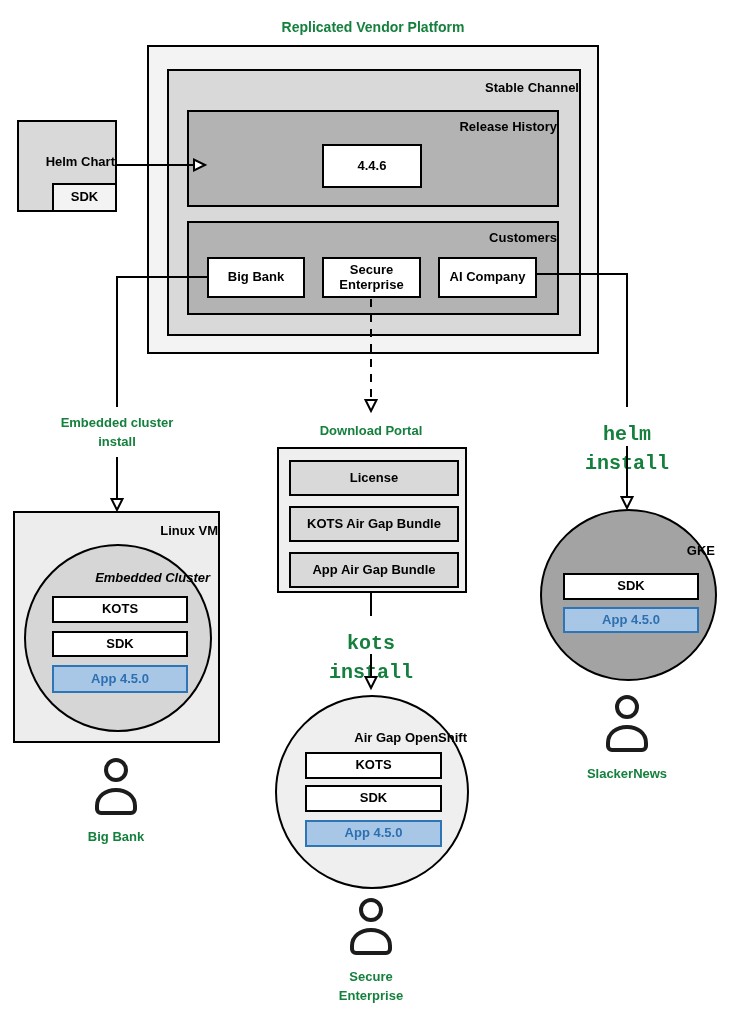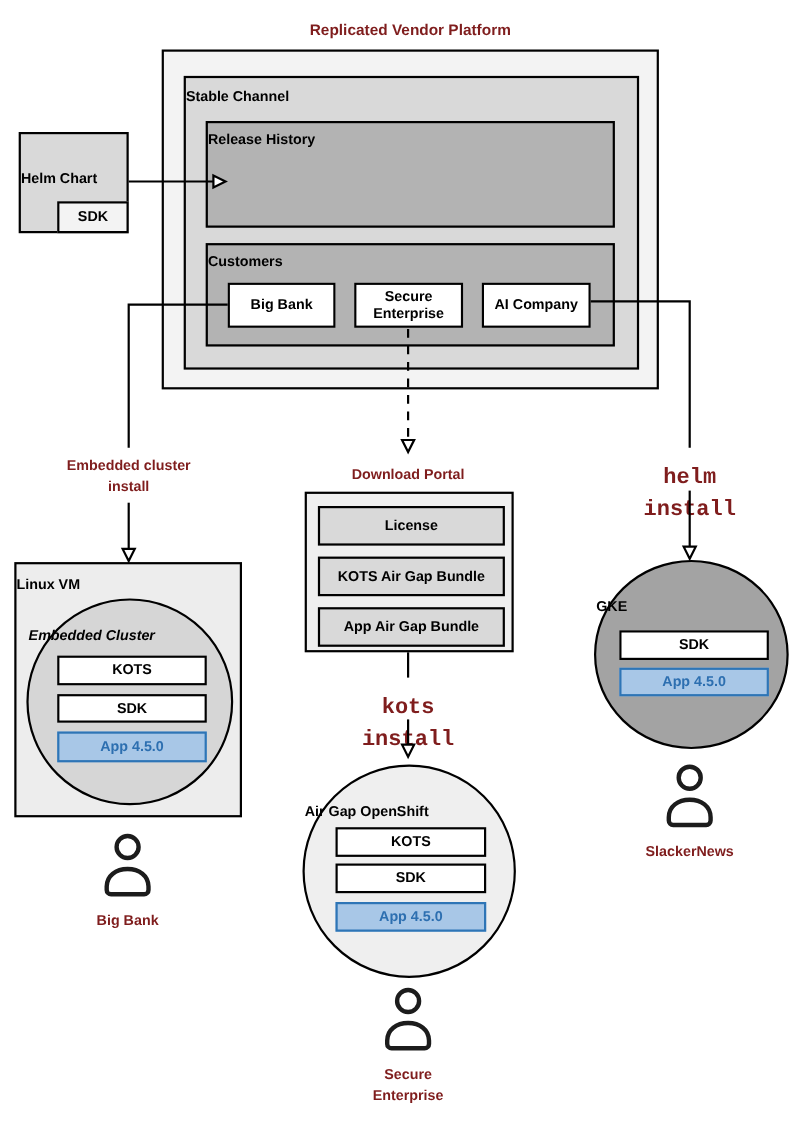--- a/index.html
+++ b/index.html
@@ -4,44 +4,45 @@
 <style>
   html,body{margin:0;padding:0;background:#fff;}
   #stage{position:relative;width:734px;height:1026px;background:#fff;
          font-family:"Liberation Sans",sans-serif;overflow:hidden;}
   .abs{position:absolute;box-sizing:border-box;}
   .box{border:2px solid #000;}
   .cbox{display:flex;align-items:center;justify-content:center;text-align:center;
         font-weight:bold;font-size:13px;color:#000;line-height:1.15;background:#fff;}
   .hl{background:var(--hl-fill,#a8c7e7);border-color:var(--hl-border,#2e75b6);
       color:var(--hl-text,#2e75b6);}
-  .lbl{position:absolute;left:0;right:0;text-align:left;font-weight:bold;
+  .lbl{position:absolute;left:0;right:0;text-align:right;font-weight:bold;
        font-size:13px;color:#000;line-height:1.3;}
   .freelbl{position:absolute;text-align:center;font-weight:bold;font-size:13px;
-       color:#7f1d1d;line-height:1.45;}
+       color:#15803d;line-height:1.45;}
   .mono{font-family:"Liberation Mono","DejaVu Sans Mono",monospace;font-weight:bold;
        font-size:20px;}
   .circle{border-radius:50%;}
   svg{display:block;}
   #wires{position:absolute;left:0;top:0;pointer-events:none;}
 </style>
 </head>
 <body>
 
 <div id="stage">
 
   <div class="freelbl" style="left:147px;top:17px;width:452px;font-size:14px;">Replicated Vendor Platform</div>
 
   <div class="abs box" style="left:147px;top:45px;width:452px;height:309px;background:#f3f3f3;">
 
     <div class="abs box" style="left:18px;top:22px;width:414px;height:267px;background:#d9d9d9;">
       <div class="lbl" style="top:9px;">Stable Channel</div>
 
       <div class="abs box" style="left:18px;top:39px;width:372px;height:97px;background:#b3b3b3;">
         <div class="lbl" style="top:7px;">Release History</div>
+        <div class="abs box cbox" style="left:133px;top:32px;width:100px;height:44px;">4.4.6</div>
       </div>
 
       <div class="abs box" style="left:18px;top:150px;width:372px;height:94px;background:#b3b3b3;">
         <div class="lbl" style="top:7px;">Customers</div>
         <div class="abs box cbox" style="left:18px;top:34px;width:98px;height:41px;">Big Bank</div>
         <div class="abs box cbox" style="left:133px;top:34px;width:99px;height:41px;">Secure Enterprise</div>
         <div class="abs box cbox" style="left:249px;top:34px;width:99px;height:41px;">AI Company</div>
       </div>
     </div>
   </div>

